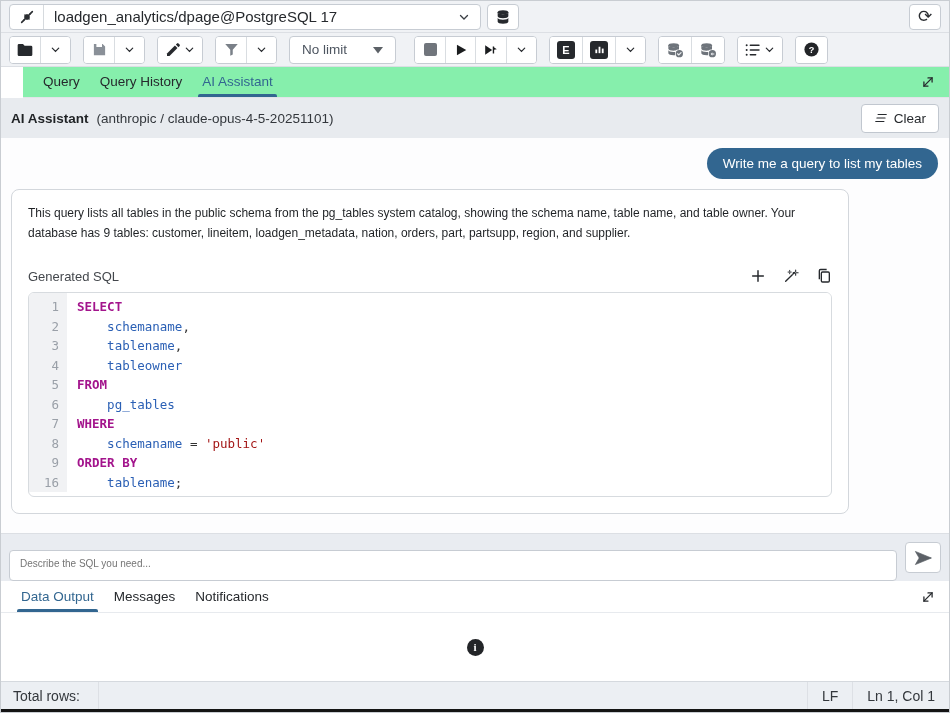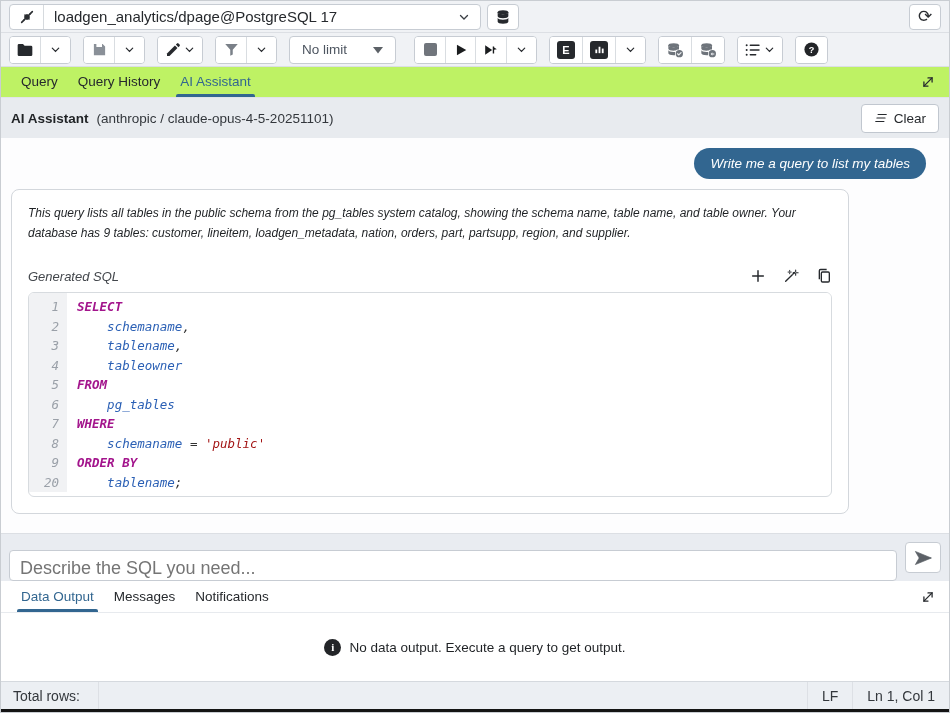--- a/index.html
+++ b/index.html
@@ -44,37 +44,37 @@
     min-width:30px; padding:0 7px; display:flex; align-items:center; justify-content:center;
     background:#fff; border:none; color:#2a2d31; cursor:pointer; gap:3px;
   }
   .tb-btn + .tb-btn { border-left:1px solid #d9dde1; }
   .limit-box { display:flex; align-items:center; gap:26px; padding:0 12px; height:28px; background:#fff; border:1px solid #c7ccd3; border-radius:4px; color:#4d5560; }
   .dark-chip { width:18px; height:18px; background:#26292d; border-radius:3px; color:#fff; font-size:11px; font-weight:bold; display:flex; align-items:center; justify-content:center; }
   .stop-sq { width:13px; height:13px; background:#70757c; border-radius:2px; }
   .gray-ic { color:#6e747b; }
 
   
-  .qtabs { height:31px; background:#bef264; border-bottom:1px solid #e1e4e8; display:flex; align-items:flex-end; padding:0 10px; flex:0 0 auto; position:relative; }
+  .qtabs { height:31px; background:#86efac; border-bottom:1px solid #e1e4e8; display:flex; align-items:flex-end; padding:0 10px; flex:0 0 auto; position:relative;margin-left:22px; }
   .qtab { padding:7px 10px 8px; color:#26292d; cursor:pointer; position:relative; }
   .qtab.active { color:#326690; }
   .qtab.active::after { content:""; position:absolute; left:6px; right:6px; bottom:0; height:3px; background:#326690; border-radius:2px 2px 0 0; }
   .expand-ic { margin-left:auto; align-self:center; color:#2a2d31; cursor:pointer; padding-right:4px; display:flex; }
 
   
   .ai-head { height:40px; background:#e8ebef; display:flex; align-items:center; padding:0 10px; flex:0 0 auto; }
   .ai-title { font-weight:bold; color:#1f2225; }
   .ai-model { margin-left:8px; color:#33373c; }
   .clear-btn {
     margin-left:auto; height:29px; background:#fff; border:1px solid #c1c7cf; border-radius:4px;
     display:flex; align-items:center; gap:6px; padding:0 12px; color:#26292d; cursor:pointer; font-size:13.5px;
   }
 
   
-  .chat { flex:1 1 auto; background:#fdfdfe; overflow:hidden; padding:10px 23px 0 10px;font-style:italic; }
+  .chat { flex:1 1 auto; background:#fdfdfe; overflow:hidden; padding:10px 11px 0 10px; }
   .bubble-row { display:flex; justify-content:flex-end; }
   .user-bubble {
     background:#326690; color:#fff; border-radius:17px; padding:8px 16px; font-size:13.5px;
   }
   .resp-card {
     margin-top:10px; width:838px; background:#fff; border:1px solid #d3d7dc; border-radius:8px;
     padding:13px 16px 16px;
   }
   .resp-text { color:#1f2225; line-height:20px; font-size:12px; }
   .gsql-row { display:flex; align-items:center; margin-top:25px; }
@@ -92,21 +92,21 @@
   .tok-id { color:#2b60b5; }
   .tok-str { color:#a31515; }
 
   
   .prompt-row {
     flex:0 0 44px; background:#e9ecf1; border-top:1px solid #dcdfe4;
     display:flex; align-items:center; padding:0 8px; gap:8px;
   }
   .prompt-input {
     flex:1; height:31px; resize:none; border:1px solid #c7ccd3; border-radius:4px;
-    font-family:"Liberation Sans", sans-serif; font-size:18px; color:#26292d;
+    font-family:"Liberation Sans", sans-serif; font-size:10px; color:#26292d;
     padding:7px 10px 0; background:#fff; outline:none;margin-top:16px;
   }
   .send-btn { width:36px; height:31px; background:#fff; border:1px solid #c7ccd3; border-radius:4px; display:flex; align-items:center; justify-content:center; color:#5c6167; cursor:pointer; }
 
   
   .out-tabs { flex:0 0 32px; background:#fff; border-bottom:1px solid #e7eaee; display:flex; align-items:flex-end; padding:0 10px; }
   .out-msg { flex:0 0 68px; background:#fff; display:flex; align-items:center; justify-content:center; gap:8px; }
   .info-circ { width:17px; height:17px; border-radius:50%; background:#232528; color:#fff; font-size:11px; font-weight:bold; font-family:"Liberation Serif", serif; display:flex; align-items:center; justify-content:center; }
 
   
@@ -418,21 +418,21 @@
           </div>
           <div class="code-row">
             <span class="gut">8</span>
             <span class="cod"><span>    </span><span class="tok-id">schemaname</span><span> = </span><span class="tok-str">'public'</span></span>
           </div>
           <div class="code-row">
             <span class="gut">9</span>
             <span class="cod"><span class="tok-kw">ORDER BY</span></span>
           </div>
           <div class="code-row">
-            <span class="gut">20</span>
+            <span class="gut">16</span>
             <span class="cod"><span>    </span><span class="tok-id">tablename</span><span>;</span></span>
           </div>
         </div>
     </div>
   </div>
 </div>
 
 <div class="prompt-row">
   <textarea class="prompt-input" placeholder="Describe the SQL you need..." style=""></textarea>
   <button class="send-btn">
@@ -452,21 +452,20 @@
     <svg width="14" height="14" viewBox="0 0 24 24" fill="none" stroke="#26292d" stroke-width="2.2" stroke-linecap="round">
         <path d="M5 19 L19 5"></path>
         <path d="M12 5 h7 v7"></path>
         <path d="M12 19 h-7 v-7"></path>
       </svg>
   </span>
 </div>
 
 <div class="out-msg">
   <span class="info-circ">i</span>
-  <span>No data output. Execute a query to get output.</span>
 </div>
 
 <div class="status-bar">
   <span class="status-left">Total rows:</span>
   <span class="status-right">
     <span class="status-seg">LF</span>
     <span class="status-seg">Ln 1, Col 1</span>
   </span>
 </div>
 <div class="bottom-strip"></div>

